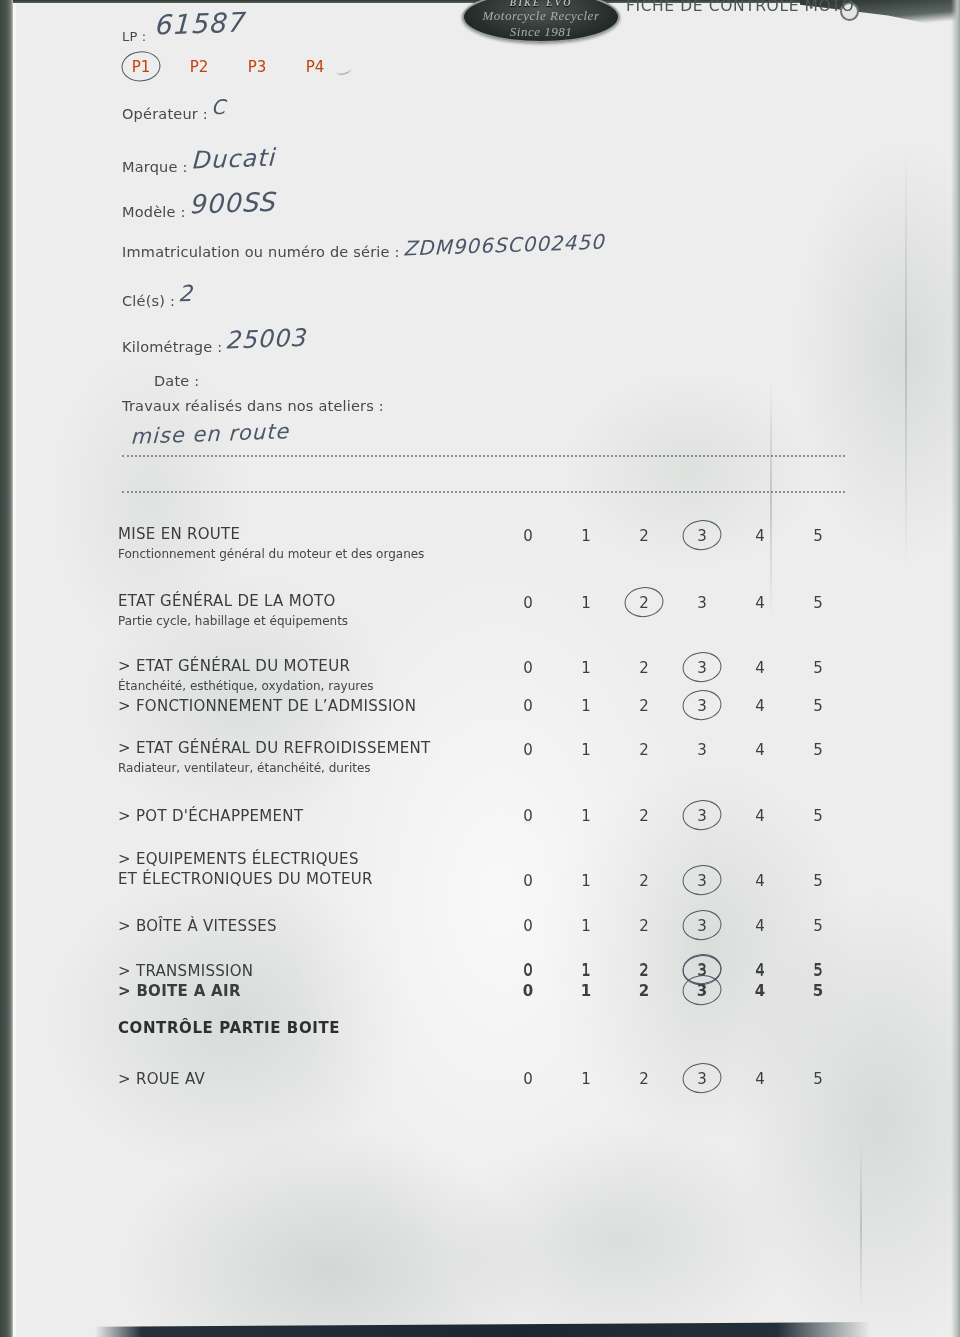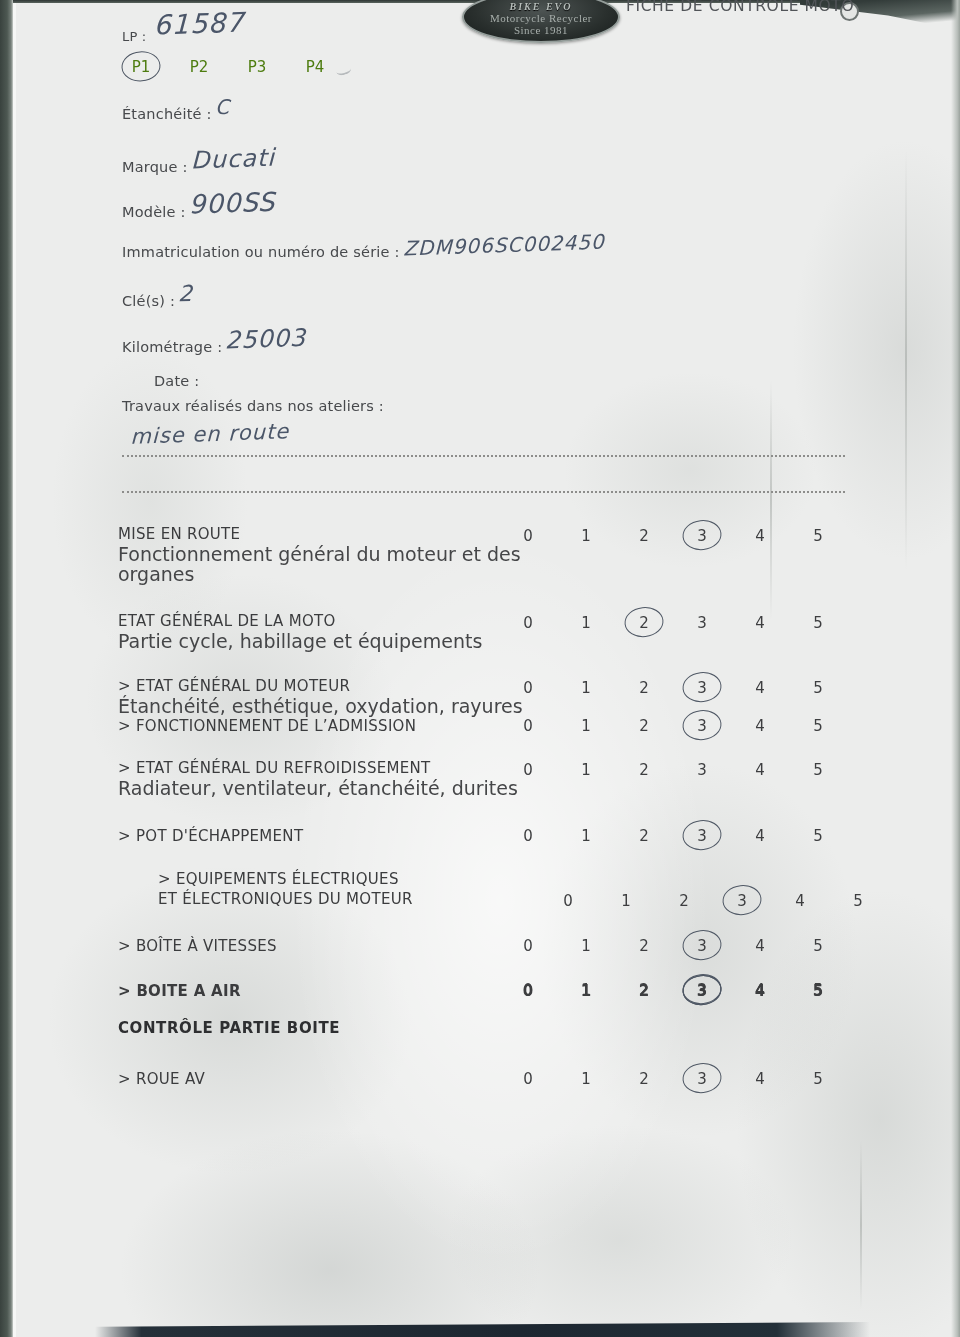--- a/index.html
+++ b/index.html
@@ -41,44 +41,44 @@
   
   .print{position:absolute;font-size:14.5px;letter-spacing:.2px;color:#47494c;}
   .title{position:absolute;left:626px;top:-3px;font-size:15.5px;letter-spacing:.6px;color:#515458;white-space:nowrap;}
   
   .logo{position:absolute;left:462px;top:-9px;width:154px;height:48px;border-radius:50%;
     background:radial-gradient(ellipse at 50% 35%,#4e5554 0%,#2a302e 60%,#161b1a 100%);
     border:2px solid #939c99;box-shadow:0 1px 3px rgba(0,0,0,.4);
     display:flex;flex-direction:column;align-items:center;justify-content:center;overflow:hidden;}
   .logo .l1{font-family:"Liberation Serif","DejaVu Serif",serif;font-weight:bold;font-style:italic;
     font-size:10px;letter-spacing:2px;color:#b7bebb;text-shadow:0 1px 1px #000;margin-top:2px;}
-  .logo .l2,.logo .l3{font-family:"Liberation Serif","DejaVu Serif",serif;
-    font-size:11px;color:#a7aeab;letter-spacing:.5px;}
+  .logo .l2,.logo .l3{font-family:"Liberation Serif","DejaVu Serif",serif;font-style:italic;
+    font-size:13px;color:#a7aeab;letter-spacing:.5px;}
   
   .hw{font-style:italic;color:#3e4a5e;letter-spacing:1px;
     transform:rotate(-2deg) skewX(-6deg);display:inline-block;opacity:.92;}
   
   .lp-row{position:absolute;left:122px;top:16px;}
   .lp-row .hw{font-size:27px;position:relative;top:-8px;left:4px;}
   .pages{position:absolute;left:112px;top:58px;display:flex;}
-  .page-opt{width:58px;font-size:15px;color:#4d7c0f;text-align:center;position:relative;}
+  .page-opt{width:58px;font-size:15px;color:#c2410c;text-align:center;position:relative;}
   .page-opt.selected::after{content:"";position:absolute;left:50%;top:50%;width:37px;height:28px;
     border:1.7px solid #4d5663;border-radius:50%;transform:translate(-50%,-52%) rotate(-4deg);}
   .pencil-mark{position:absolute;left:336px;top:66px;width:15px;height:7px;
     border-bottom:2px solid rgba(118,124,130,.45);border-radius:50%;transform:rotate(-14deg);}
   .field{position:absolute;left:122px;white-space:nowrap;}
   .field .lbl{font-size:14.5px;letter-spacing:.2px;color:#47494c;}
   .field .hw{position:relative;top:-5px;margin-left:5px;}
   .dotline{position:absolute;left:122px;width:723px;height:0;border-bottom:2px dotted #8d8d8b;}
   .works-hw{position:absolute;left:132px;top:422px;font-size:21px;}
   
   .checklist{position:absolute;left:118px;top:524px;width:730px;}
   .chk-row{position:relative;}
   .chk-title{font-size:15px;letter-spacing:.3px;line-height:20px;color:#3b3c3e;max-width:400px;}
-  .chk-sub{font-size:19px;line-height:20px;color:#454648;max-width:420px;}
+  .chk-sub{font-size:12px;line-height:20px;color:#454648;max-width:420px;}
   .chk-heading{font-size:15px;font-weight:bold;letter-spacing:.6px;line-height:20px;color:#2e2f31;}
   .nums{position:absolute;left:381px;display:flex;}
   .num{width:58px;text-align:center;font-size:15px;color:#3d3e40;position:relative;line-height:20px;}
   .num.circled::after{content:"";position:absolute;left:50%;top:50%;width:37px;height:28px;
     border:1.7px solid #4e5764;border-radius:50%;transform:translate(-50%,-53%) rotate(-6deg);}
 </style>
 </head>
 <body>
 
 <div class="scan">
@@ -110,21 +110,21 @@
 
   <div class="pages">
       <div class="page-opt selected">P1</div>
       <div class="page-opt">P2</div>
       <div class="page-opt">P3</div>
       <div class="page-opt">P4</div>
     </div>
   <div class="pencil-mark"></div>
 
   <div id="fields">
-      <div class="field" style="top: 100px;"><span class="lbl">Étanchéité :</span><span class="hw" style="font-size: 20px;">C</span></div>
+      <div class="field" style="top: 100px;"><span class="lbl">Opérateur :</span><span class="hw" style="font-size: 20px;">C</span></div>
       <div class="field" style="top: 150px;"><span class="lbl">Marque :</span><span class="hw" style="font-size: 24px;">Ducati</span></div>
       <div class="field" style="top: 193px;"><span class="lbl">Modèle :</span><span class="hw" style="font-size: 26px;">900SS</span></div>
       <div class="field" style="top: 238px;"><span class="lbl">Immatriculation ou numéro de série :</span><span class="hw" style="font-size: 20px;">ZDM906SC002450</span></div>
       <div class="field" style="top: 286px;"><span class="lbl">Clé(s) :</span><span class="hw" style="font-size: 22px;">2</span></div>
       <div class="field" style="top: 330px;"><span class="lbl">Kilométrage :</span><span class="hw" style="font-size: 24px;">25003</span></div>
     </div>
 
   <div class="field" style="top:371px;margin-left:32px;">
     <span class="lbl">Date :</span>
   </div>
@@ -199,21 +199,21 @@
         <div class="chk-title">&gt; POT D'ÉCHAPPEMENT</div>
         <div class="nums" style="top: 0px;">
           <span class="num">0</span>
           <span class="num">1</span>
           <span class="num">2</span>
           <span class="num circled">3</span>
           <span class="num">4</span>
           <span class="num">5</span>
         </div>
       </div>
-      <div class="chk-row" style="margin-top: 23px; margin-left: 40px;">
+      <div class="chk-row" style="margin-top: 23px;">
         <div class="chk-title">&gt; EQUIPEMENTS ÉLECTRIQUES</div>
         <div class="chk-title">ET ÉLECTRONIQUES DU MOTEUR</div>
         <div class="nums" style="top: 22px;">
           <span class="num">0</span>
           <span class="num">1</span>
           <span class="num">2</span>
           <span class="num circled">3</span>
           <span class="num">4</span>
           <span class="num">5</span>
         </div>
@@ -233,20 +233,21 @@
         <div class="nums" style="top: 0px;">
           <span class="num">0</span>
           <span class="num">1</span>
           <span class="num">2</span>
           <span class="num circled">3</span>
           <span class="num">4</span>
           <span class="num">5</span>
         </div>
       </div>
       <div class="chk-row" style="margin-top: 25px;">
+        <div class="chk-title">&gt; TRANSMISSION</div>
         <div class="nums" style="top: 0px;">
           <span class="num">0</span>
           <span class="num">1</span>
           <span class="num">2</span>
           <span class="num circled">3</span>
           <span class="num">4</span>
           <span class="num">5</span>
         </div>
       </div>
       <div class="chk-row" style=" font-weight: bold;">

